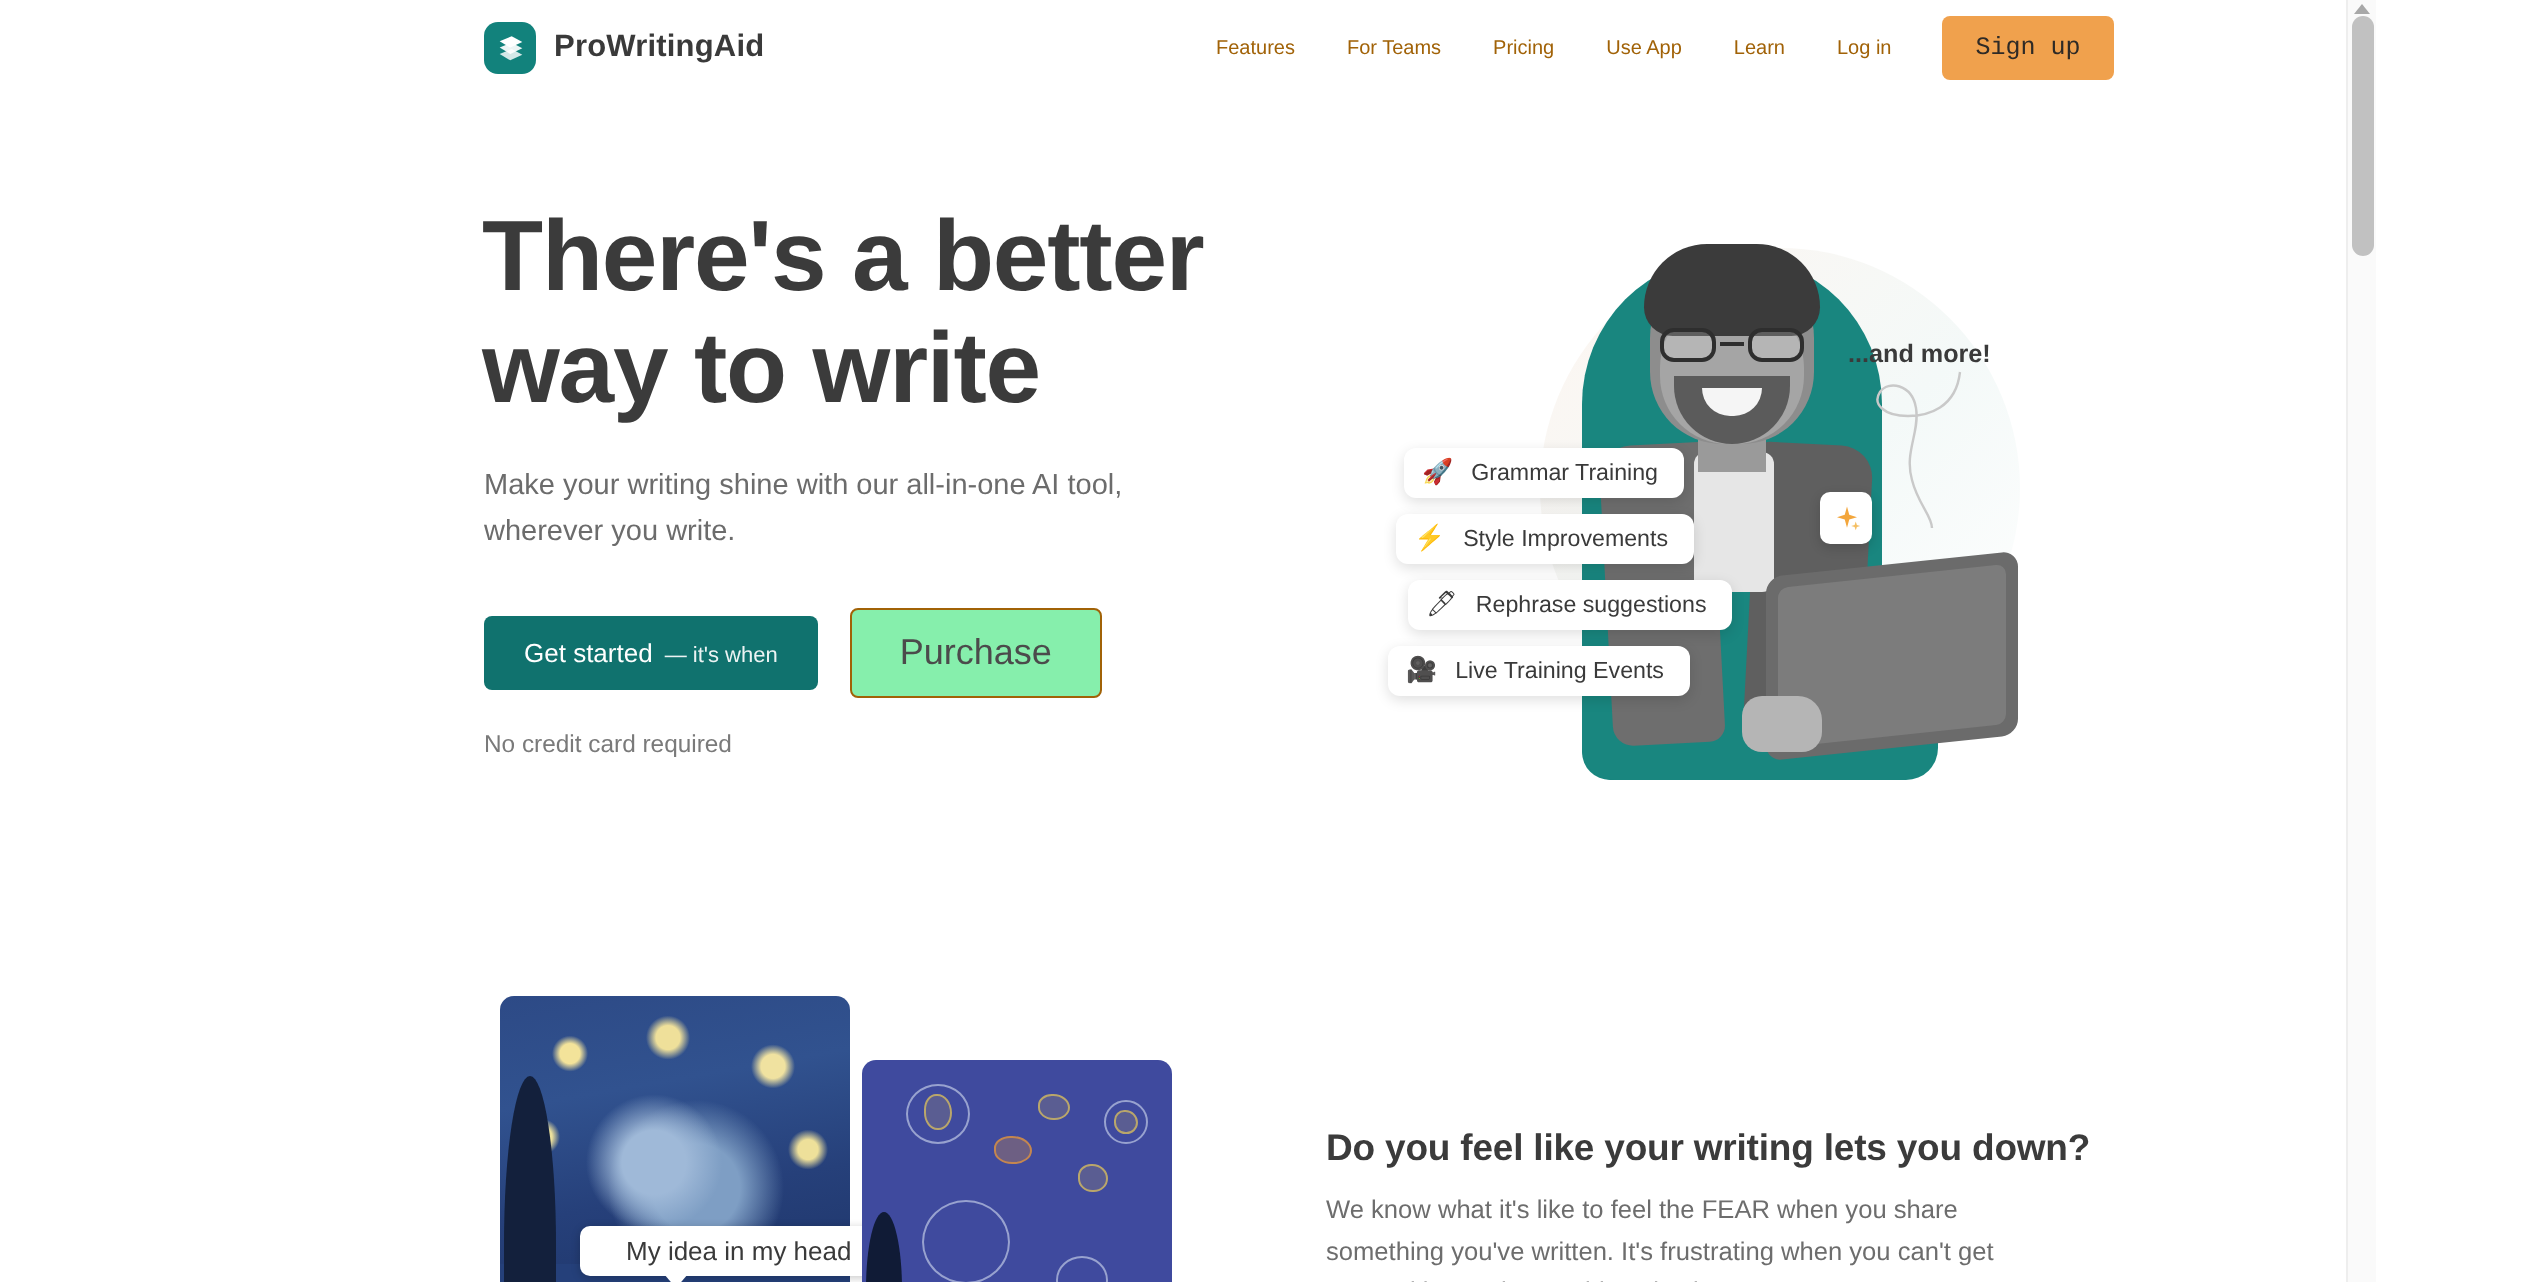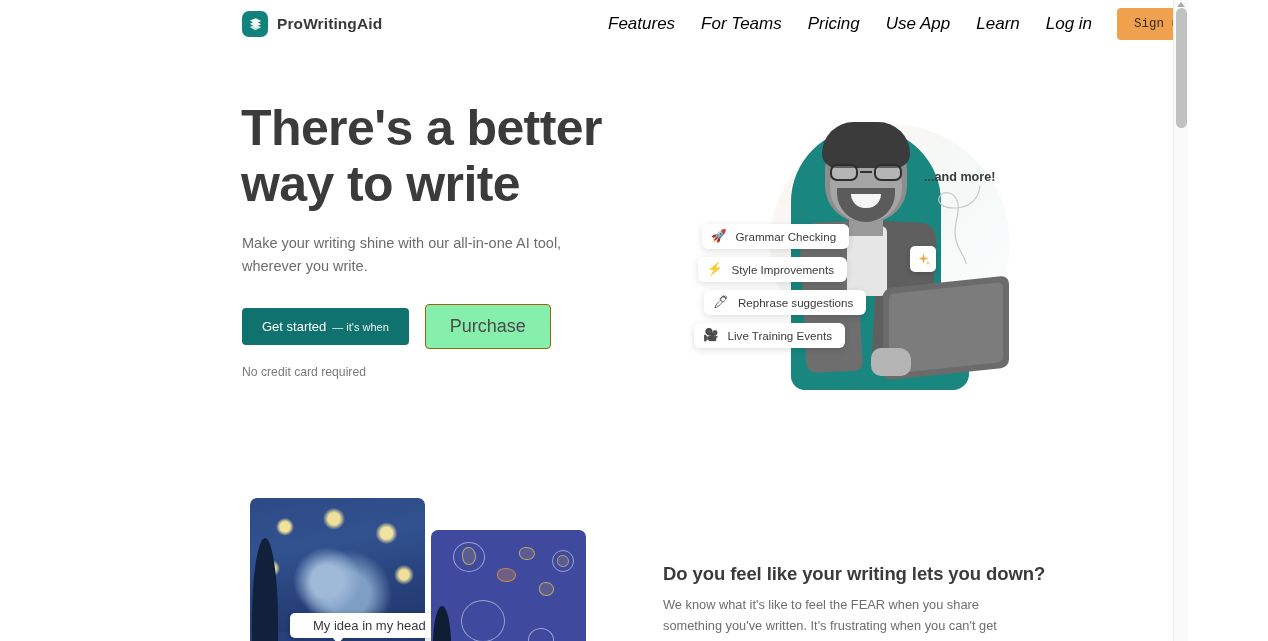--- a/index.html
+++ b/index.html
@@ -61,23 +61,23 @@
     font-size: 15.5px; font-weight: bold;
     color: #3a3a3a; letter-spacing: .1px;
   }
 
   .nav {
     position: absolute; left: 600px; top: 0;
     height: 48px;
     display: flex; align-items: center; gap: 0px;
   }
   .nav a {
-    font-size: 17px; color: #000000;
+    font-size: 10px; color: #a16207;
     text-decoration: none; padding: 6px 13px;
-    white-space: nowrap; cursor: pointer; font-style: italic;
+    white-space: nowrap; cursor: pointer;
   }
   .nav a:first-child { padding-left: 8px; }
   .btn-signup {
     margin-left: 12px;
     background: #f0a14d;
     color: #2e2a26;
     font-size: 12.5px;
     padding: 9px 17px;
     border: none; border-radius: 4px;
     cursor: pointer;
@@ -439,21 +439,21 @@
         <div class="p-laptop">
           <div class="p-laptop-screen"></div>
         </div>
         <div class="p-hand"></div>
       </div>
     </div>
 
     <div class="pills">
       <div class="pill i1">
         <span class="emoji">🚀</span>
-        <span>Grammar Checking</span>
+        <span>Grammar Training</span>
       </div>
       <div class="pill i2">
         <span class="emoji">⚡</span>
         <span>Style Improvements</span>
       </div>
       <div class="pill i3">
         <span class="emoji">🖊</span>
         <span>Rephrase suggestions</span>
       </div>
       <div class="pill i4">

